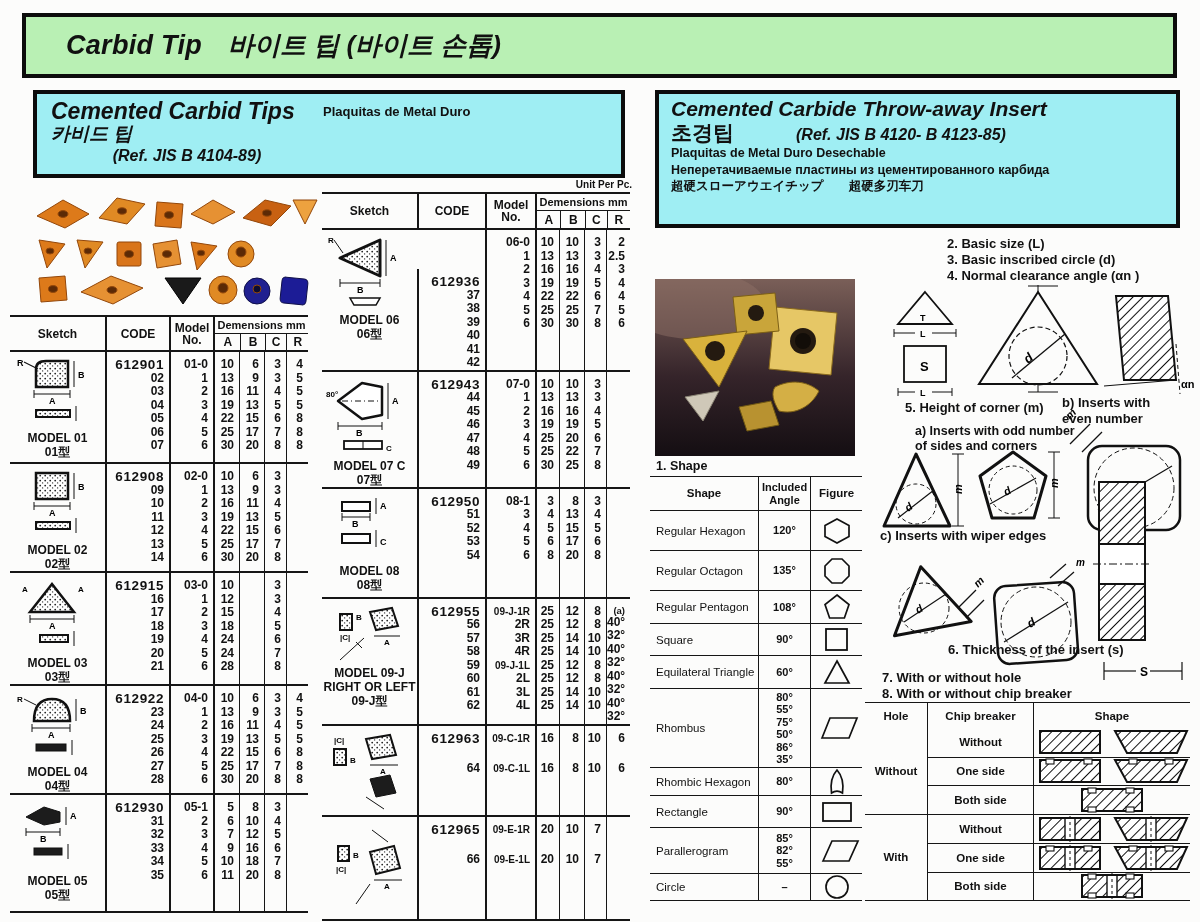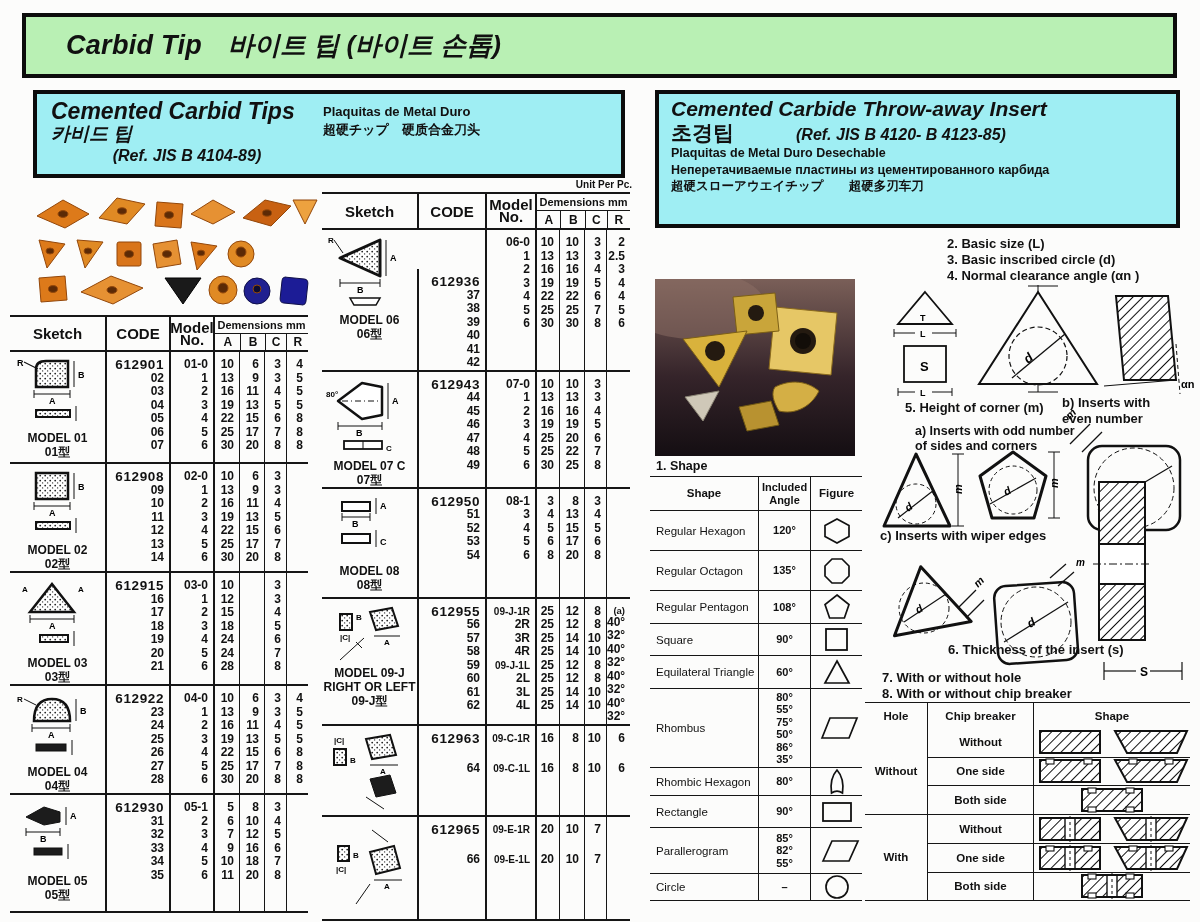--- a/index.html
+++ b/index.html
@@ -25,21 +25,21 @@
   .rh .tt{font-weight:bold;font-style:italic;font-size:21px;line-height:24px;}
   .rh .l2{display:flex;align-items:baseline;}
   .rh .kr{font-weight:bold;font-size:21px;line-height:24px;}
   .rh .rf{font-weight:bold;font-style:italic;font-size:16px;margin-left:62px;}
   .rh .ln{font-weight:bold;font-size:12.5px;line-height:16.5px;}
   .unit{font-weight:bold;font-size:10px;}
 
   
   .dtable{font-weight:bold;}
   .dhead{display:flex;border-top:2px solid #161616;border-bottom:2px solid #161616;}
-  .hc{display:flex;align-items:center;justify-content:center;font-size:15px;text-align:center;}
+  .hc{display:flex;align-items:center;justify-content:center;font-size:12px;text-align:center;}
   .vb{border-left:2px solid #161616;}
   .dims{display:flex;flex-direction:column;}
   .dims .ttl{height:17px;text-align:center;font-size:11px;border-bottom:1px solid #161616;line-height:16px;}
   .dims .cols{display:flex;flex:1;}
   .dims .cols span{display:flex;align-items:center;justify-content:center;border-left:1px solid #161616;font-size:12px;}
   .dims .cols span:first-child{border-left:none;}
   .dbody{border-bottom:2px solid #161616;}
   .dblock{display:flex;border-top:2px solid #161616;}
   .dblock:first-child{border-top:none;}
   .b-sk{display:flex;flex-direction:column;align-items:center;padding-top:5px;}
@@ -112,21 +112,20 @@
 </div>
 
 <div class="abs cyan lh">
   <div class="c1">
     <div class="tt">Cemented Carbid Tips</div>
     <div class="kr">카비드 팁</div>
     <div class="rf">(Ref. JIS B 4104-89)</div>
   </div>
   <div class="c2">
     <div>Plaquitas de Metal Duro</div>
-    <div>超硬チップ　硬质合金刀头</div>
   </div>
 </div>
 
 <div class="abs cyan rh">
   <div class="tt">Cemented Carbide Throw-away Insert</div>
   <div class="l2">
     <span class="kr">초경팁</span>
     <span class="rf">(Ref. JIS B 4120- B 4123-85)</span>
   </div>
   <div class="ln">Plaquitas de Metal Duro Desechable</div>

